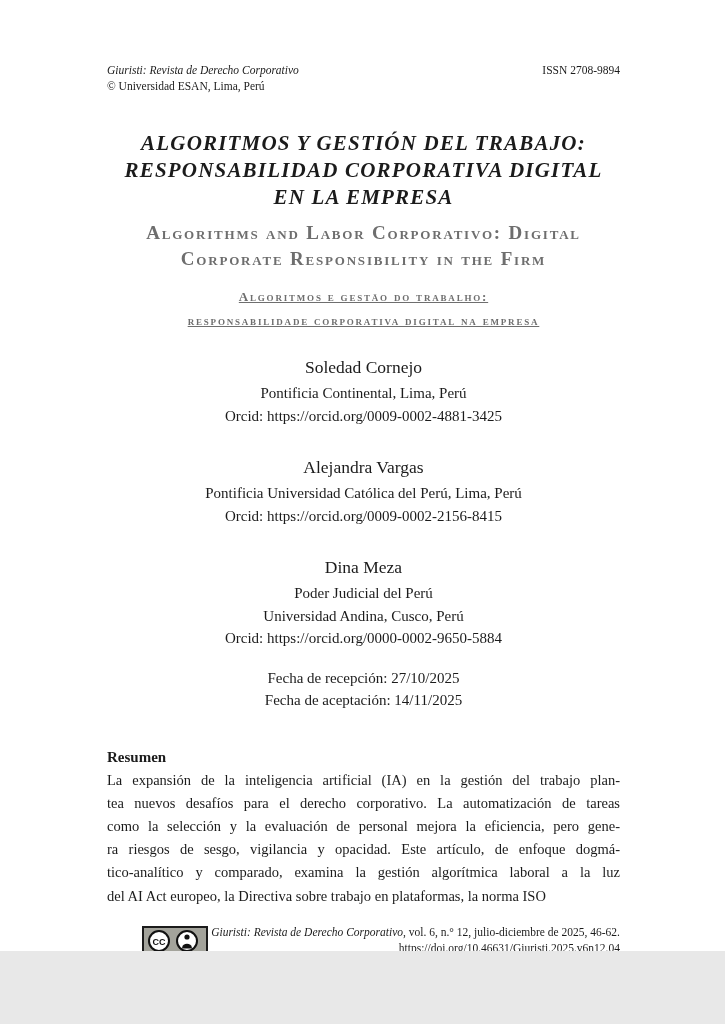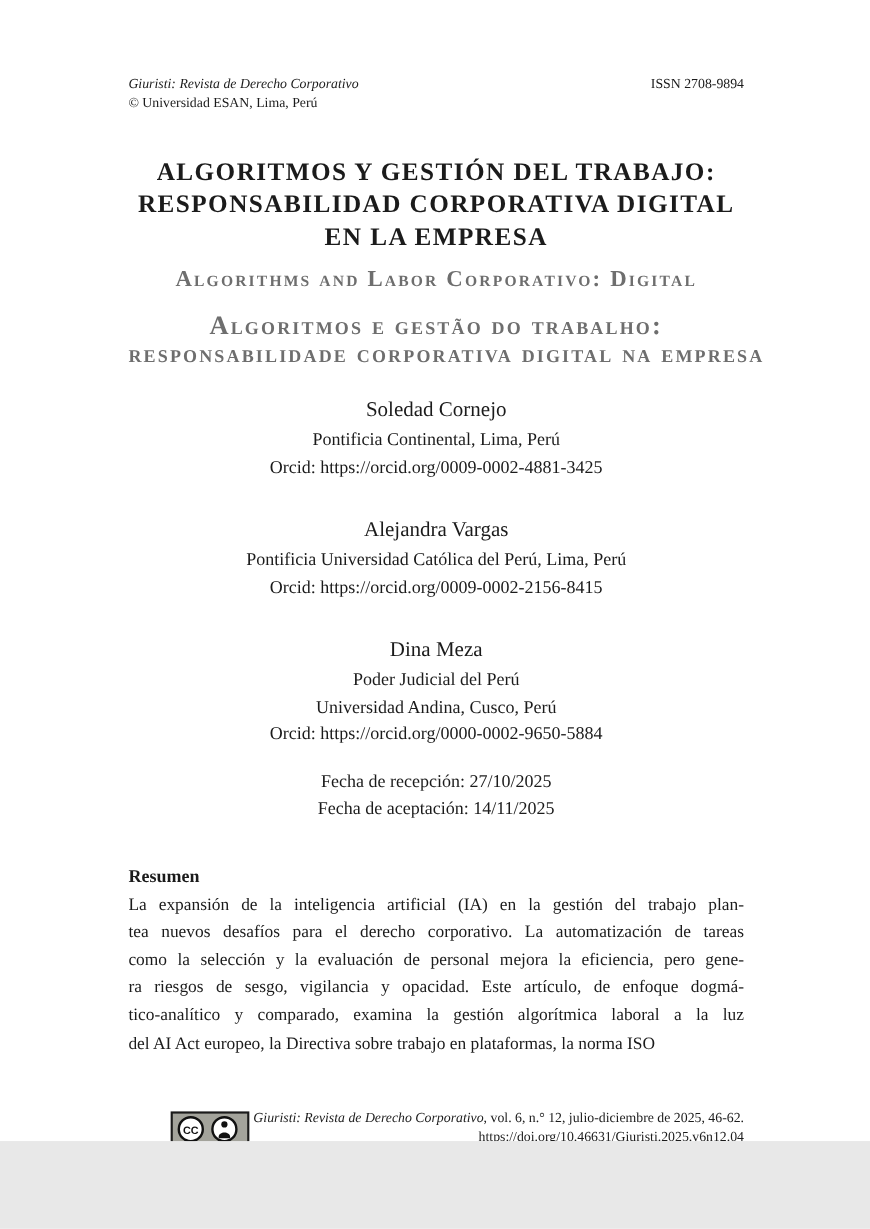--- a/index.html
+++ b/index.html
@@ -30,31 +30,31 @@
   .dochead .journal { font-style: italic; }
   
   .title-es {
     margin-top: 36px;
     text-align: center;
     font-weight: bold;
     font-size: 21px;
     line-height: 27px;
     letter-spacing: 1.2px;
   }
-  .title-es .tline { white-space: nowrap; }
+  .title-es .tline { white-space: nowrap; font-style: italic; }
   .subtitle {
     text-align: center;
     color: #6e6e6e;
     font-weight: bold;
     font-variant: small-caps;
     letter-spacing: 1.8px;
   }
   .subtitle .tline { white-space: nowrap; }
   .subtitle-en { margin-top: 9px;  font-size: 19px;   line-height: 26px; }
-  .subtitle-pt { margin-top: 13px; font-size: 22px; line-height: 24px; }
+  .subtitle-pt { margin-top: 13px; font-size: 13px; line-height: 24px; text-decoration: underline; }
   
   .authors { margin-top: 22px; text-align: center; }
   .author { margin-bottom: 28px; }
   .author:last-child { margin-bottom: 0; }
   .author-name { font-size: 17.5px; line-height: 24px; padding-bottom: 3px; }
   .author-line { font-size: 15px; line-height: 22.5px; }
   
   .dates { margin-top: 17px; text-align: center; font-size: 15px; line-height: 22.5px; }
   
   .abstract { margin-top: 34px; }
@@ -101,20 +101,21 @@
     </div>
 
     <h1 class="title-es" style="margin:36px 0 0 0;">
       <div class="tline">ALGORITMOS Y GESTIÓN DEL TRABAJO:</div>
       <div class="tline">RESPONSABILIDAD CORPORATIVA DIGITAL</div>
       <div class="tline">EN LA EMPRESA</div>
     </h1>
 
     <div class="subtitle subtitle-en">
       <div class="tline">Algorithms and Labor Corporativo: Digital</div>
+      <div class="tline">Corporate Responsibility in the Firm</div>
     </div>
 
     <div class="subtitle subtitle-pt">
       <div class="tline">Algoritmos e gestão do trabalho:</div>
       <div class="tline">responsabilidade corporativa digital na empresa</div>
     </div>
 
     <div class="authors">
 
       <div class="author">

